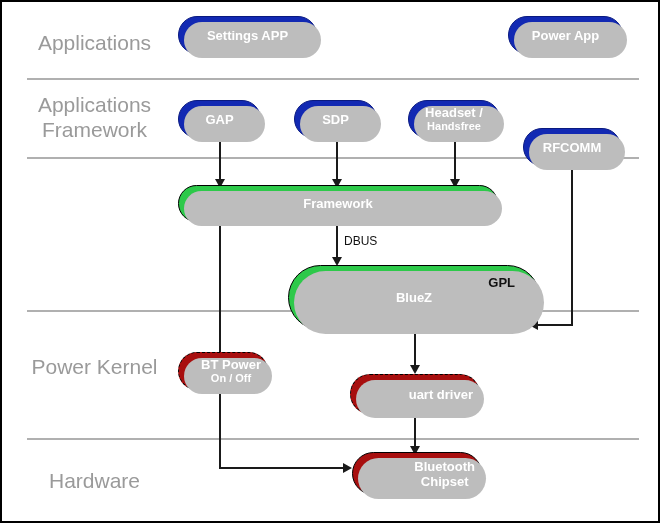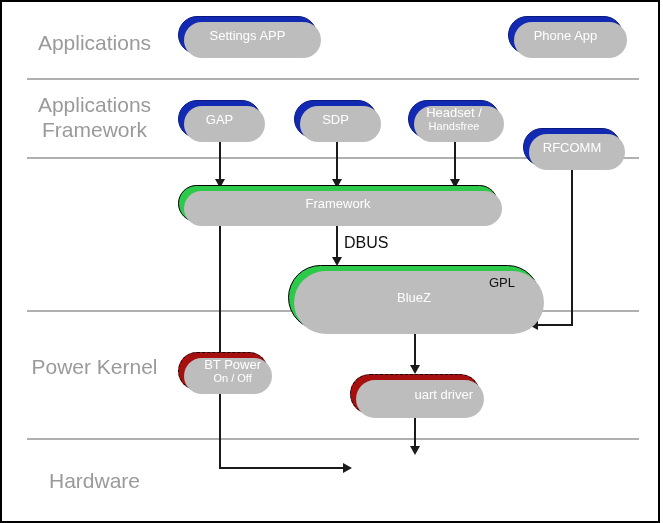--- a/index.html
+++ b/index.html
@@ -42,20 +42,21 @@
     box-sizing: border-box;
     border-radius: 999px;
     display: flex;
     align-items: center;
     justify-content: center;
     text-align: center;
     color: #ffffff;
     font-size: 13px;
     line-height: 15px;
     z-index: 5;
+    font-weight: bold;
   }
   .node .shadow {
     position: absolute;
     left: 5px;
     top: 5px;
     right: -5px;
     bottom: -5px;
     border-radius: 999px;
     background: #bdbdbd;
     z-index: -1;
@@ -105,21 +106,21 @@
     width: 0; height: 0;
     border-top: 5px solid transparent;
     border-bottom: 5px solid transparent;
     border-left: 9px solid #1a1a1a;
     z-index: 4;
   }
 
   .edge-label {
     position: absolute;
     color: #111111;
-    font-size: 16px;
+    font-size: 12px;
     z-index: 6;
     background: transparent;
   }
 </style>
 </head>
 <body>
 
 <div id="canvas">
 
   <div class="divider" style="left:25px; top:76px;  width:612px;"></div>
@@ -164,21 +165,21 @@
   <div class="vline" style="left:412px; top:412px; height:36px;"></div>
   <div class="arrow-down" style="left:408px; top:444px;"></div>
 
   <div class="node blue" style="left:176px; top:14px; width:139px; height:38px;">
     <span class="shadow"></span>
     <span class="label">Settings APP</span>
   </div>
 
   <div class="node blue" style="left:506px; top:14px; width:115px; height:38px;">
     <span class="shadow"></span>
-    <span class="label">Phone App</span>
+    <span class="label">Power App</span>
   </div>
 
   <div class="node blue" style="left:176px; top:98px; width:83px; height:38px;">
     <span class="shadow"></span>
     <span class="label">GAP</span>
   </div>
 
   <div class="node blue" style="left:292px; top:98px; width:83px; height:38px;">
     <span class="shadow"></span>
     <span class="label">SDP</span>
@@ -214,14 +215,21 @@
       <span>BT Power</span>
       <span class="sub">On / Off</span>
     </span>
   </div>
 
   <div class="node red dashed" style="left:348px; top:372px; width:130px; height:40px;">
     <span class="shadow"></span>
     <span class="label">uart driver</span>
   </div>
 
+  <div class="node red" style="left:350px; top:450px; width:130px; height:43px;">
+    <span class="shadow"></span>
+    <span class="label">
+      <span>Bluetooth</span>
+      <span class="sub" style="font-size:13px;line-height:15px;">Chipset</span>
+    </span>
+  </div>
 
 </div>
 
 </body></html>

